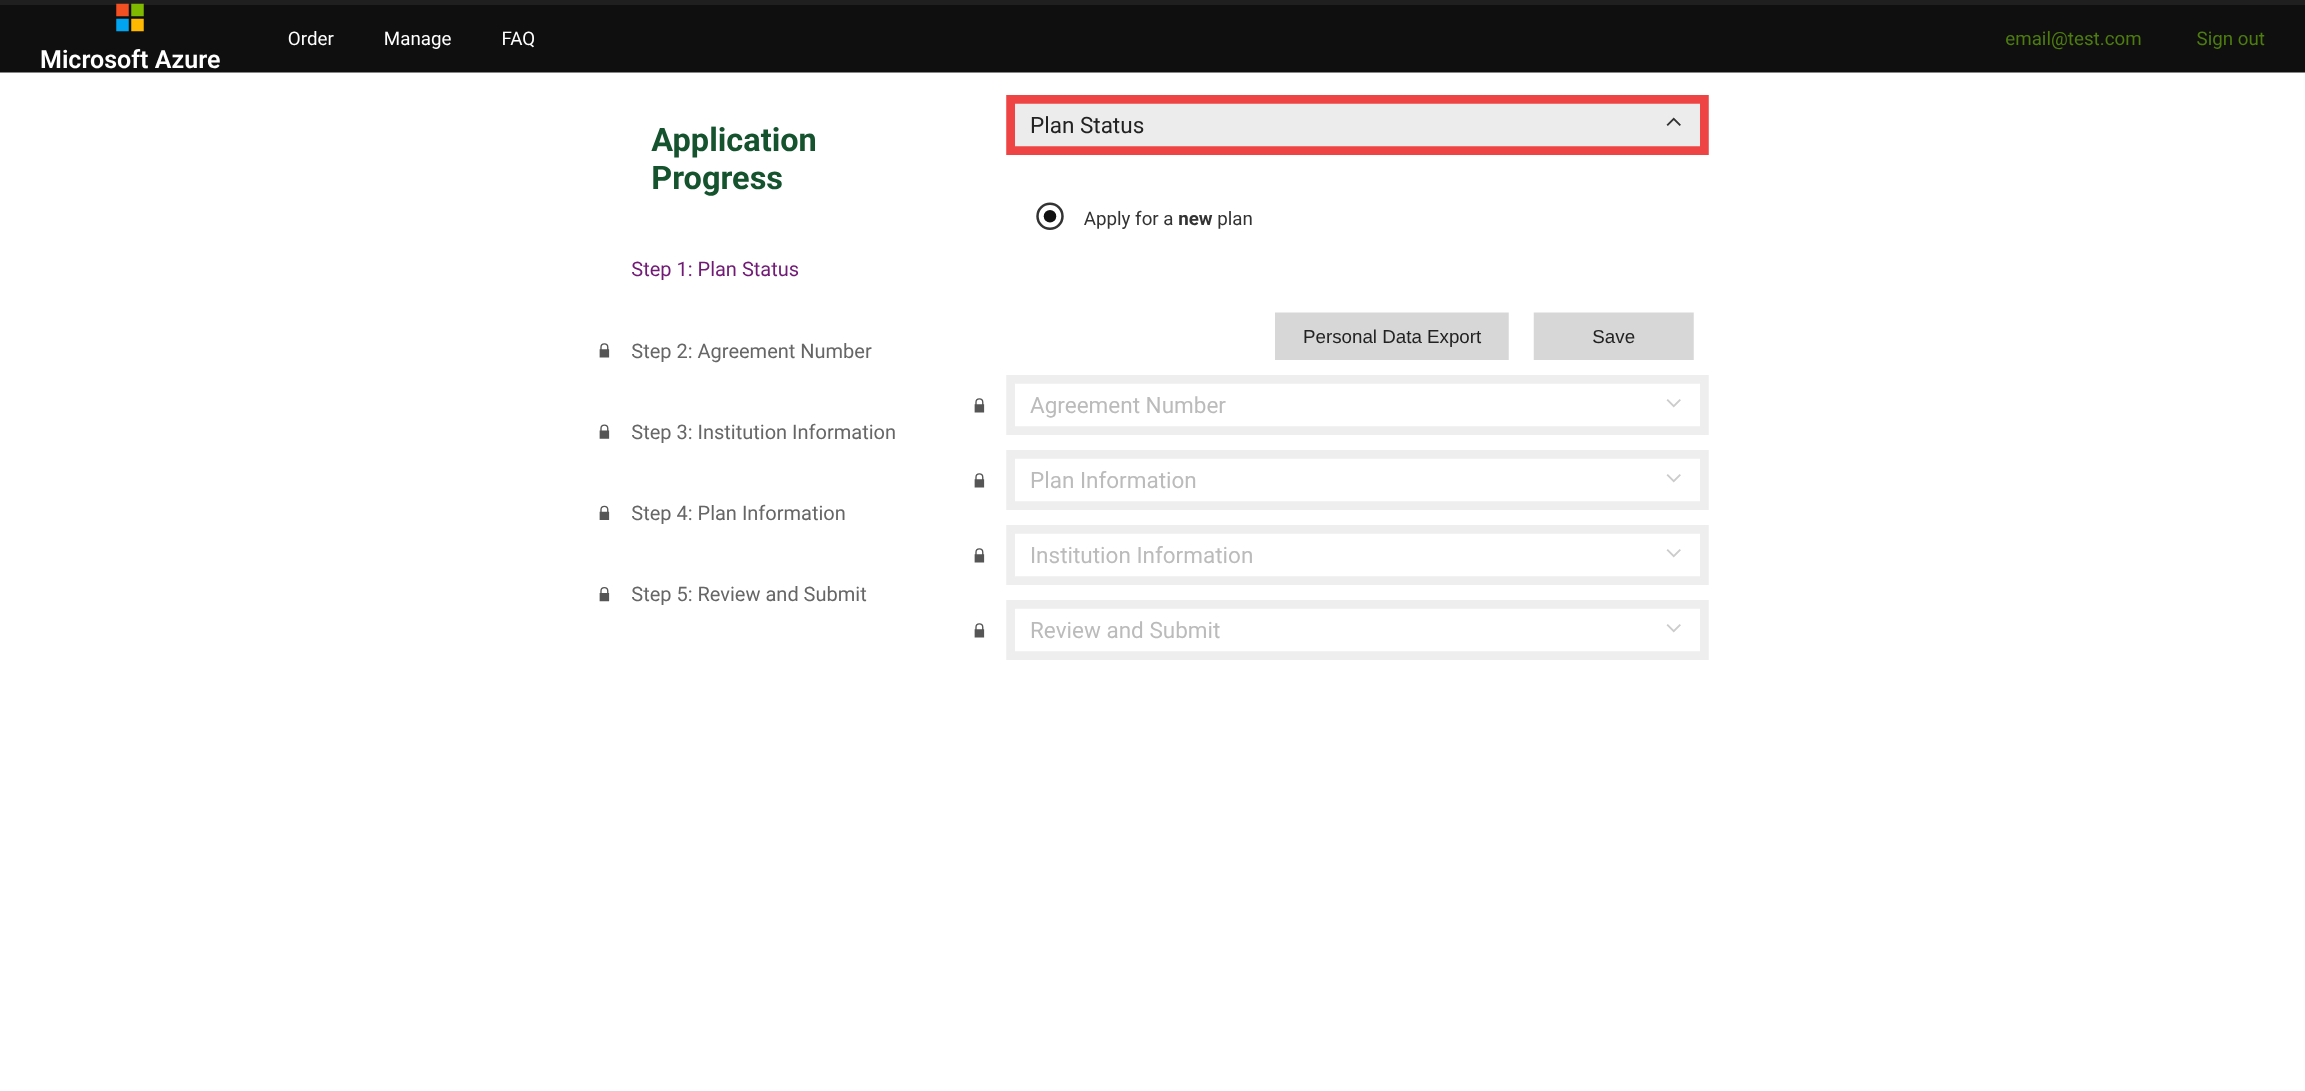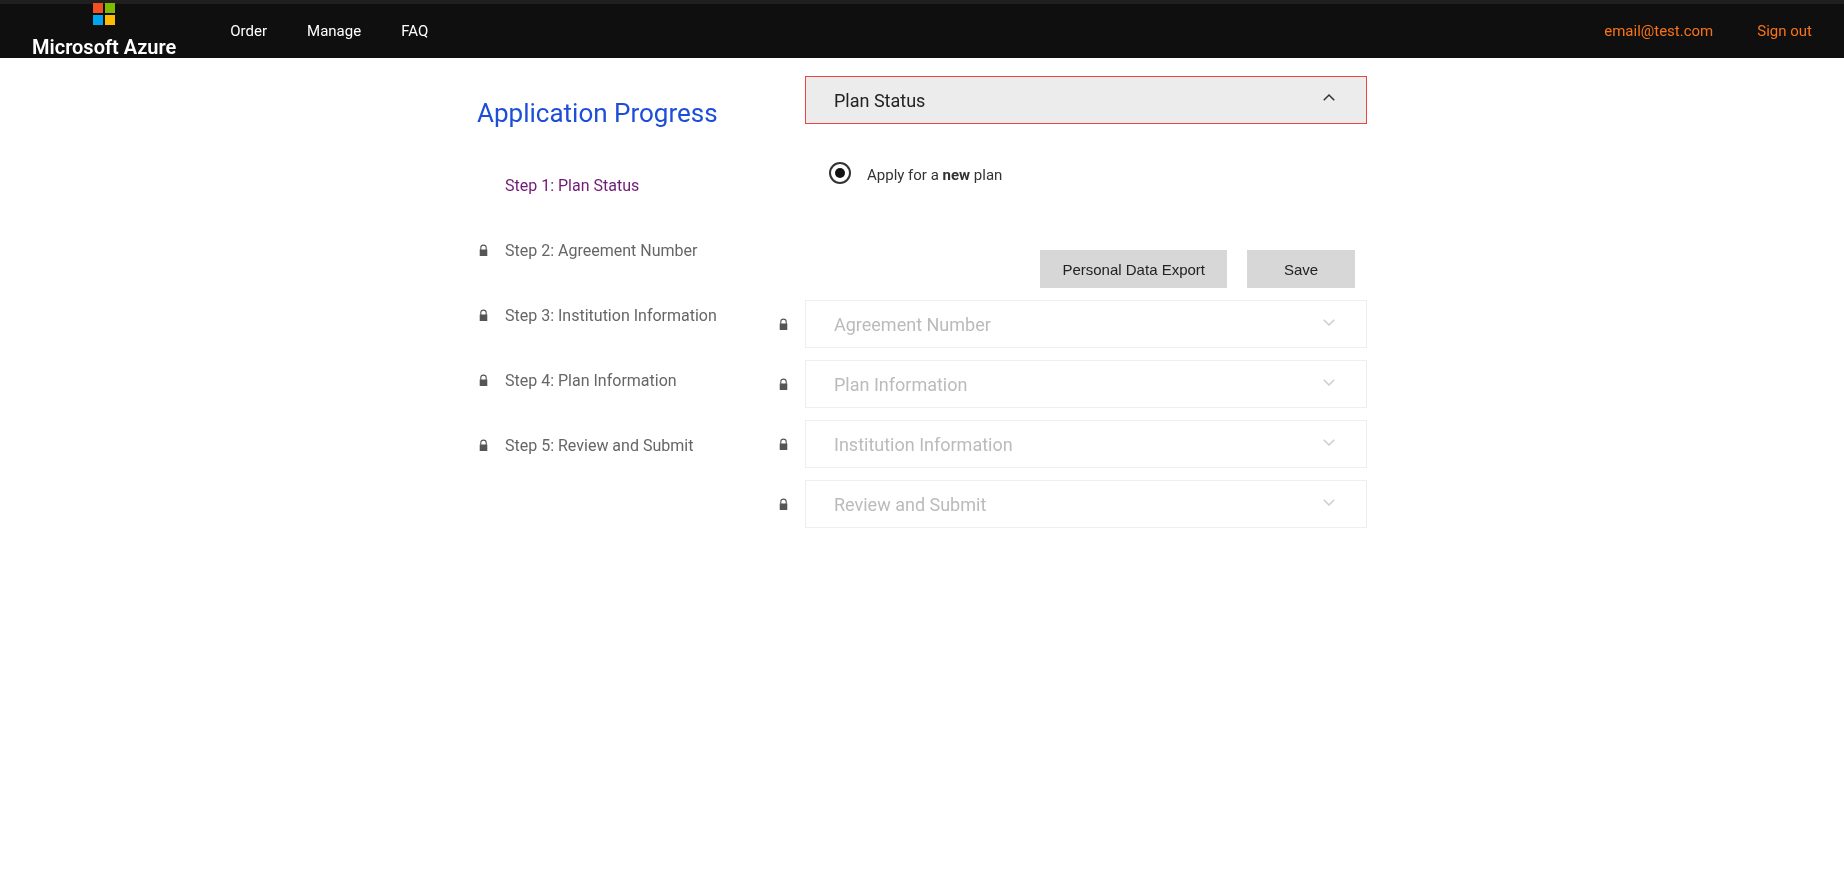--- a/index.html
+++ b/index.html
@@ -22,38 +22,39 @@
     .brand { display: flex; align-items: center; gap: 10px; flex-direction: column; }
     .ms-logo { width: 22px; height: 22px; display: grid; grid-template: 1fr 1fr / 1fr 1fr; gap: 2px; }
     .ms-logo span:nth-child(1){background:#f25022}
     .ms-logo span:nth-child(2){background:#7fba00}
     .ms-logo span:nth-child(3){background:#00a4ef}
     .ms-logo span:nth-child(4){background:#ffb900}
     .brand-text { font-size: 20px; font-weight: 600; }
     .nav { display: flex; gap: 40px; margin-left: 30px; }
     .nav a { color: #fff; text-decoration: none; font-size: 15px; cursor: pointer; }
     .topbar-right { margin-left: auto; display: flex; gap: 44px; align-items: center; }
-    .topbar-right a { color: #f97316; text-decoration: none; font-size: 15px; cursor: pointer; }
+    .topbar-right a { color: #4d7c0f; text-decoration: none; font-size: 15px; cursor: pointer; }
 
     
     .page {
       display: flex;
       justify-content: center;
       padding-top: 18px;
       gap: 40px;
     }
     .sidebar {
       width: 260px;
       padding-top: 22px;
     }
     .sidebar h1 {
       font-size: 26px;
-      font-weight: 400;
-      color: #1d4ed8;
+      font-weight: 700;
+      color: #14532d;
       margin-bottom: 48px;
+      margin-left: 44px;
     }
     .step {
       display: flex;
       align-items: center;
       gap: 14px;
       margin-bottom: 46px;
       font-size: 16px;
       color: #666;
     }
     .step.active { color: #701a75; }
@@ -63,25 +64,25 @@
     .main { width: 590px; }
 
     
     .panel-wrap { display:flex; align-items:center; gap:14px; margin-bottom:12px; }
     .panel-wrap .lock { width:14px; flex-shrink:0; }
     .panel-wrap .lock.blank { visibility:hidden; }
 
     .panel-head {
       flex:1;
       height: 48px;
-      border: 1px solid #ef4444;
+      border: 7px solid #ef4444;
       display: flex;
       align-items: center;
       justify-content: space-between;
-      padding: 0 28px;
+      padding: 0 12px;
       font-size: 18px;
       cursor: pointer;
     }
     .panel-head.open { background:#ececec; color:#222; }
     .panel-head.locked { background:#fff; color:#bbb; border-color:#eee; }
     .panel-head.locked .chev svg path{ stroke:#ccc; }
     .chev svg{width:18px;height:18px;}
     .chev.up svg{transform:rotate(180deg);}
 
     .panel-body {
@@ -95,21 +96,21 @@
       display:flex; align-items:center; justify-content:center;
     }
     .radio .dot{ width:10px; height:10px; background:#111; border-radius:50%; display:none;}
     .radio.checked .dot{display:block;}
 
     .btn-row { display:flex; justify-content:flex-end; gap:20px; padding-right:12px; margin:18px 0 12px; }
     .btn {
       background:#d7d7d7; border:none; height:38px; padding:0 22px;
       font-size:15px; cursor:pointer; color:#222;
     }
-    .btn.save{ width:108px; }
+    .btn.save{ width:128px; }
 
     
     .lock svg{width:13px;height:15px;display:block;}
     .lock svg path{fill:#555;}
     .panel-wrap .lock svg path{fill:#555;}
   </style>
 </head>
 <body>
 
 <div class="topbar">

